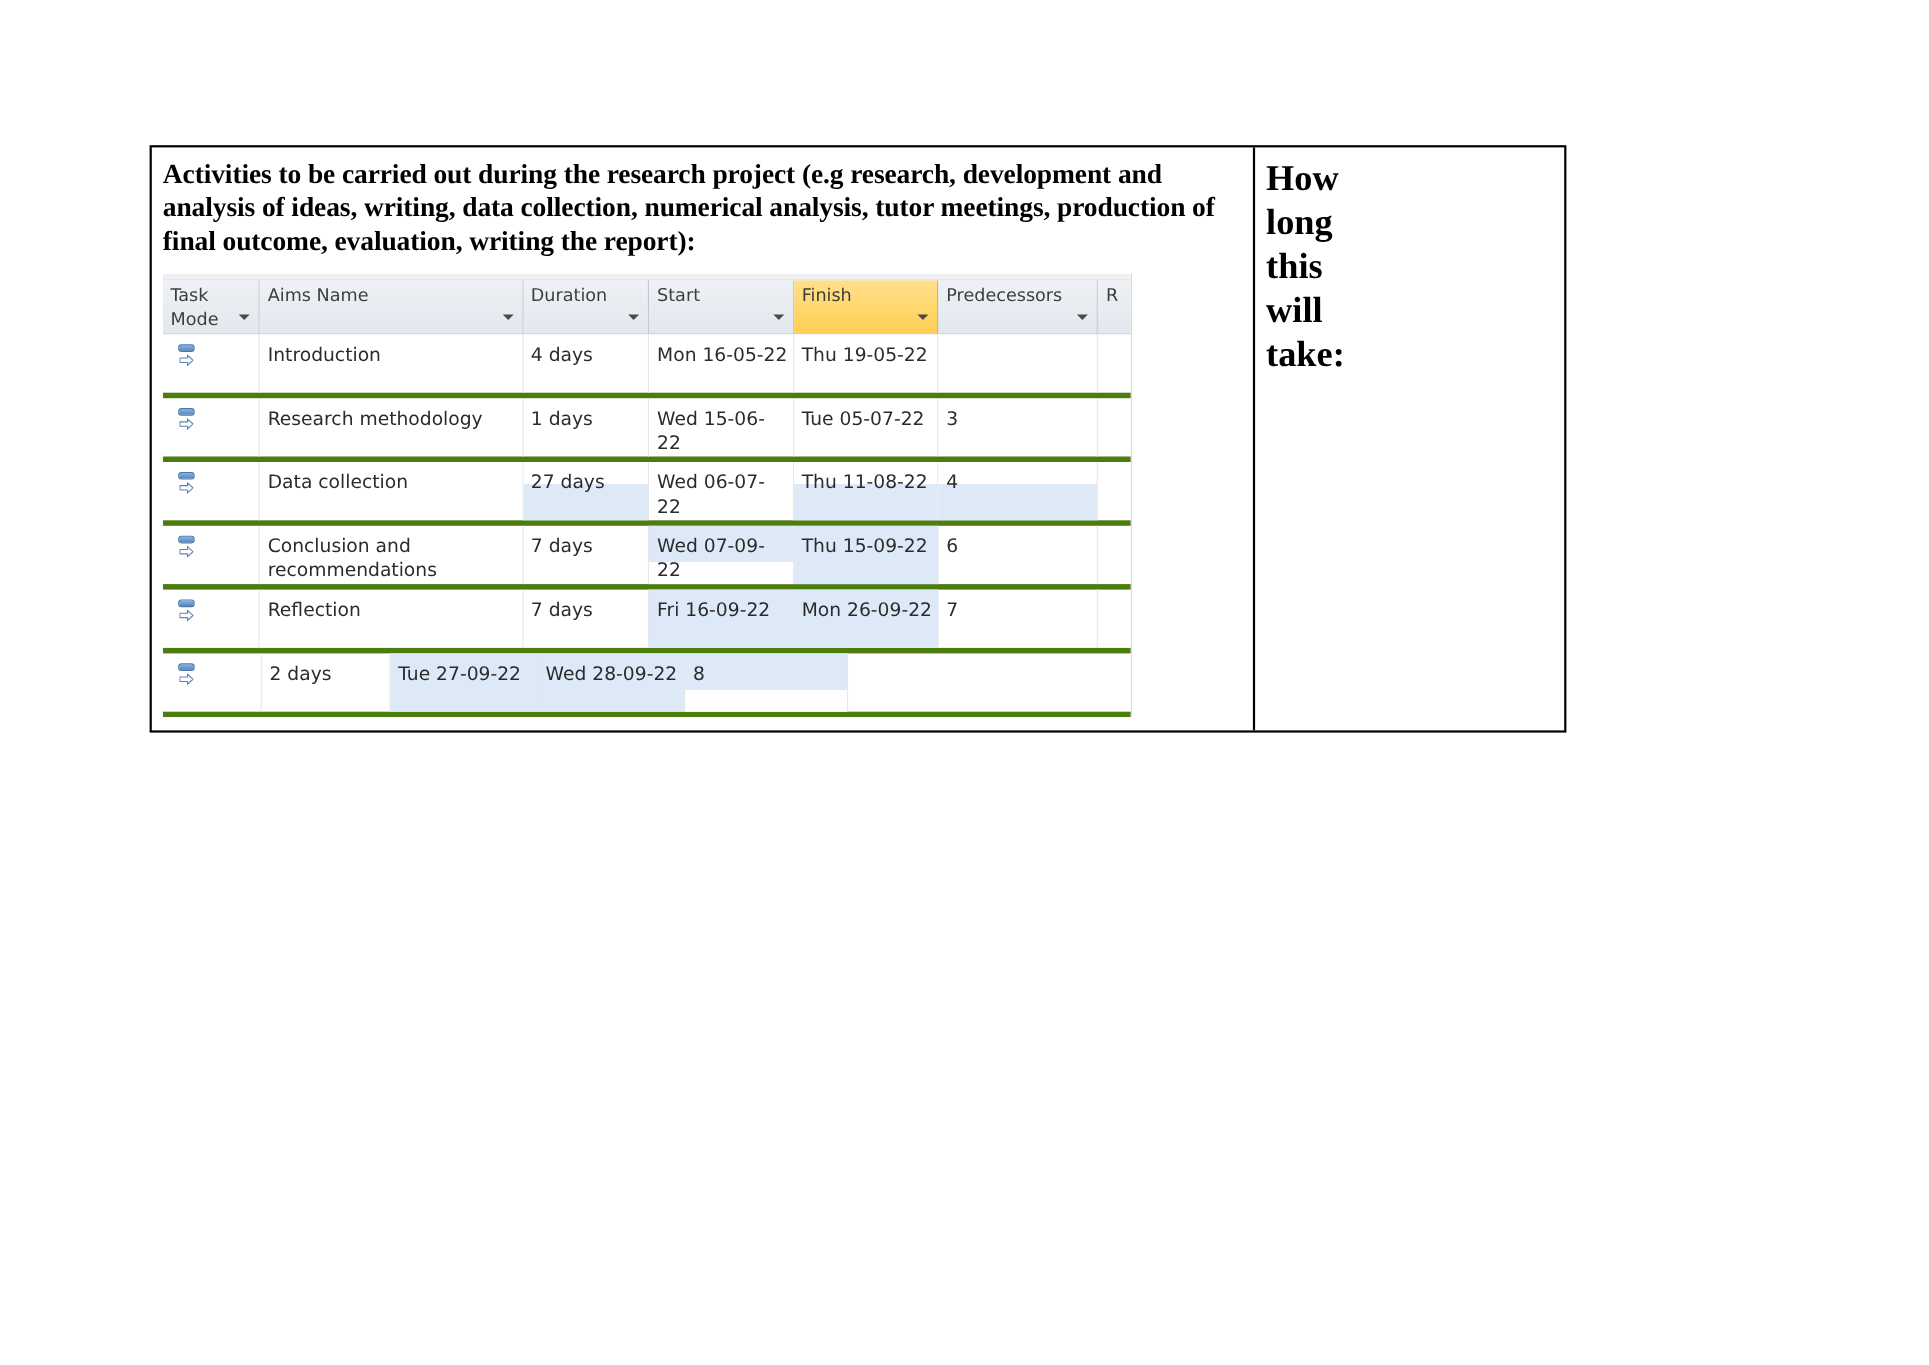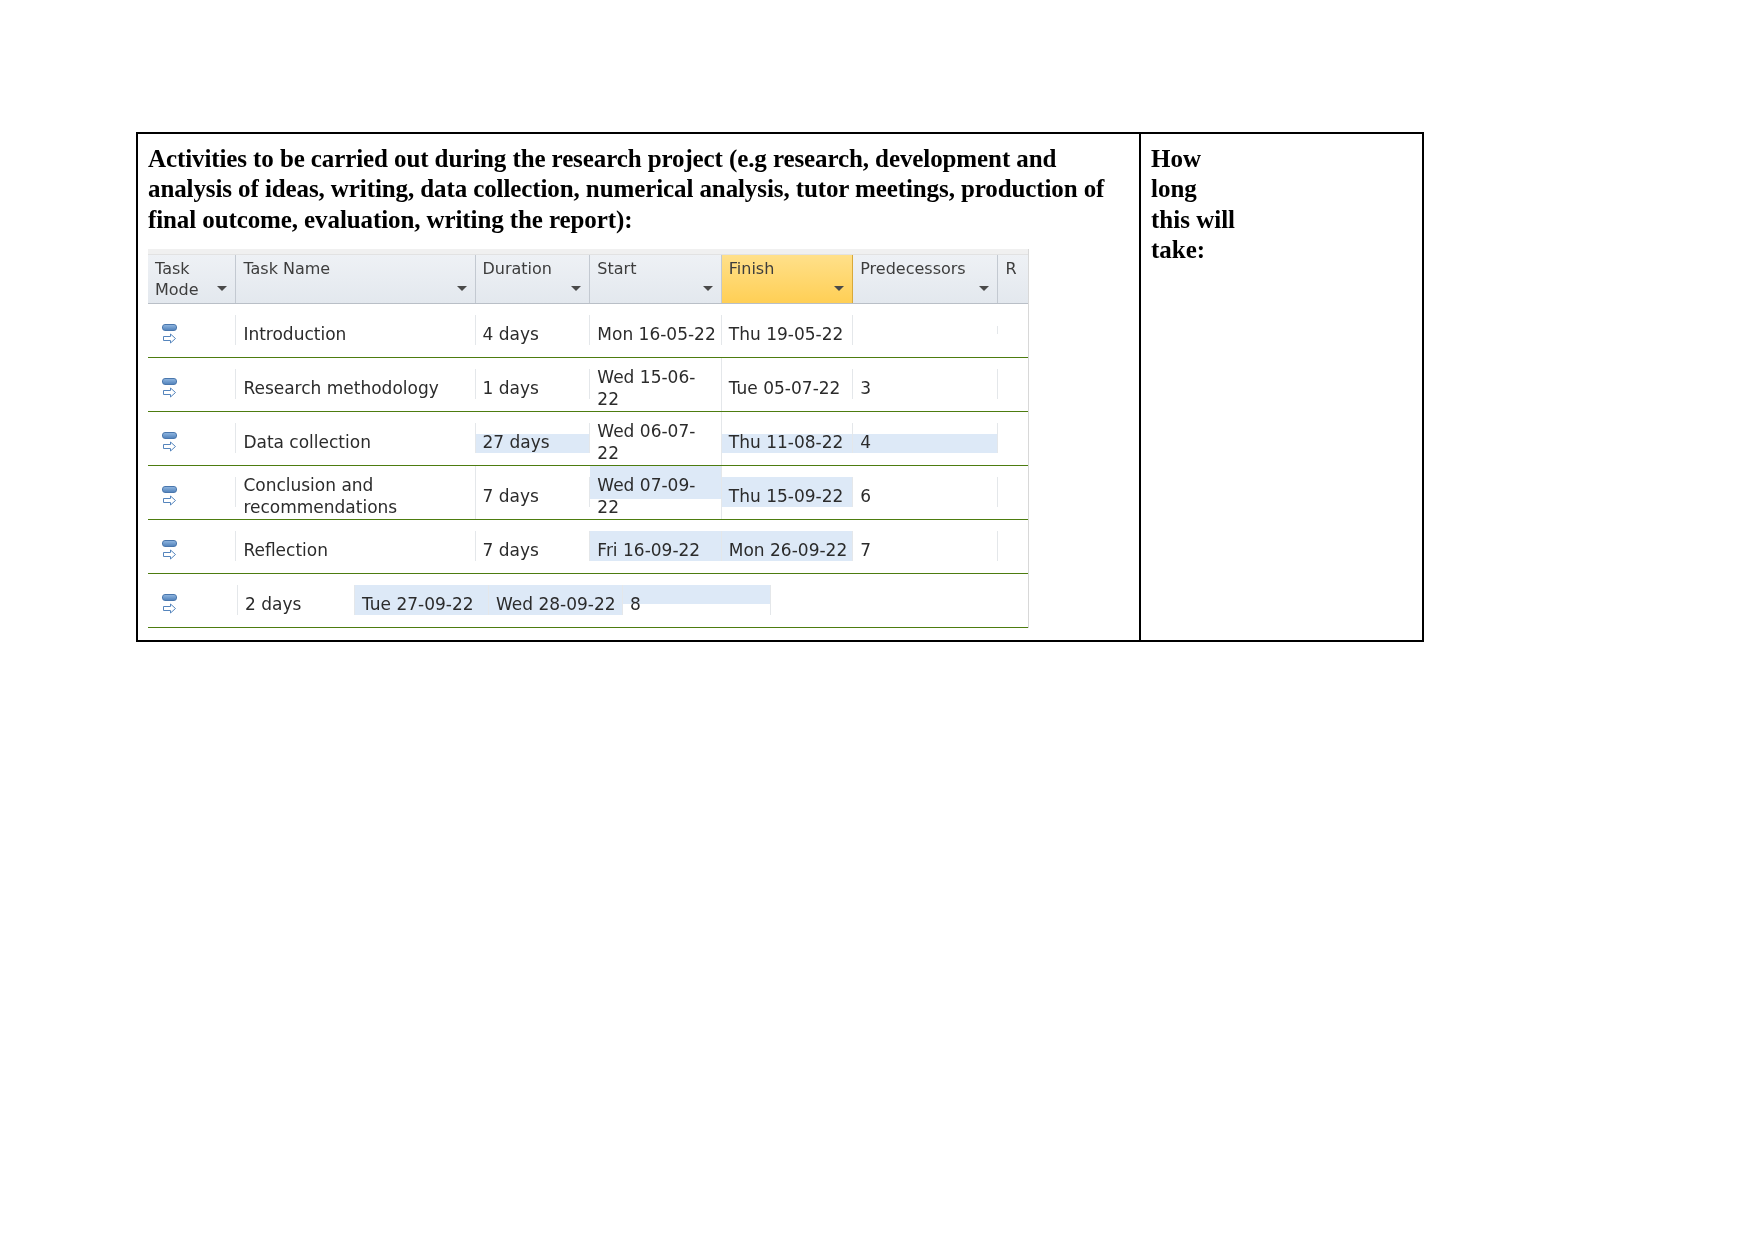--- a/index.html
+++ b/index.html
@@ -44,21 +44,21 @@
     font-weight: bold;
     font-size: 25px;
     line-height: 1.21;
     color: #000000;
     margin: 0 0 14px 0;
     letter-spacing: -0.1px;
   }
   .side-heading {
     font-family: "Liberation Serif", serif;
     font-weight: bold;
-    font-size: 25px;
+    font-size: 33px;
     line-height: 1.21;
     color: #000000;
     margin: 0;
   }
 
   
   .project-grid {
     position: relative;
     width: 880px;
     background: #ffffff;
@@ -102,24 +102,23 @@
     bottom: 12px;
     width: 0; height: 0;
     border-left: 5px solid transparent;
     border-right: 5px solid transparent;
     border-top: 5px solid #4a4a4a;
   }
 
   .grid-body { background: #ffffff; }
   .grow {
     display: flex;
-    border-bottom: 1px solid #4d7c0f;
+    border-bottom: 5px solid #4d7c0f;
     min-height: 53px;
     position: relative;
-    align-items: center;
   }
   .gcell {
     box-sizing: border-box;
     border-right: 1px solid #e4e7ea;
     padding: 8px 4px 0 7px;
     font-size: 17px;
     color: #2b2b2b;
     line-height: 1.32;
     overflow: hidden;
   }
@@ -170,21 +169,21 @@
 
   <div class="doc-cell-main">
     <p class="prompt-heading">Activities to be carried out during the research project (e.g research, development and analysis of ideas, writing, data collection, numerical analysis, tutor meetings, production of final outcome, evaluation, writing the report):</p>
 
     <div class="project-grid">
       <div class="grid-topstrip"></div>
 
       <div class="grid-header" id="grid-header">
           <div class="hcell c-mode"><span>Task
 Mode</span><span class="filter-arrow"></span></div>
-          <div class="hcell c-name"><span>Task Name</span><span class="filter-arrow"></span></div>
+          <div class="hcell c-name"><span>Aims Name</span><span class="filter-arrow"></span></div>
           <div class="hcell c-dur"><span>Duration</span><span class="filter-arrow"></span></div>
           <div class="hcell c-start"><span>Start</span><span class="filter-arrow"></span></div>
           <div class="hcell c-fin selected"><span>Finish</span><span class="filter-arrow"></span></div>
           <div class="hcell c-pred"><span>Predecessors</span><span class="filter-arrow"></span></div>
           <div class="hcell c-extra"><span>R</span></div>
         </div>
 
       <div class="grid-body" id="grid-body">
           <div class="grow">
             <div class="gcell c-mode"><span class="taskmode-icon"><span class="bar"></span><svg class="arrow" viewBox="0 0 13 11">

